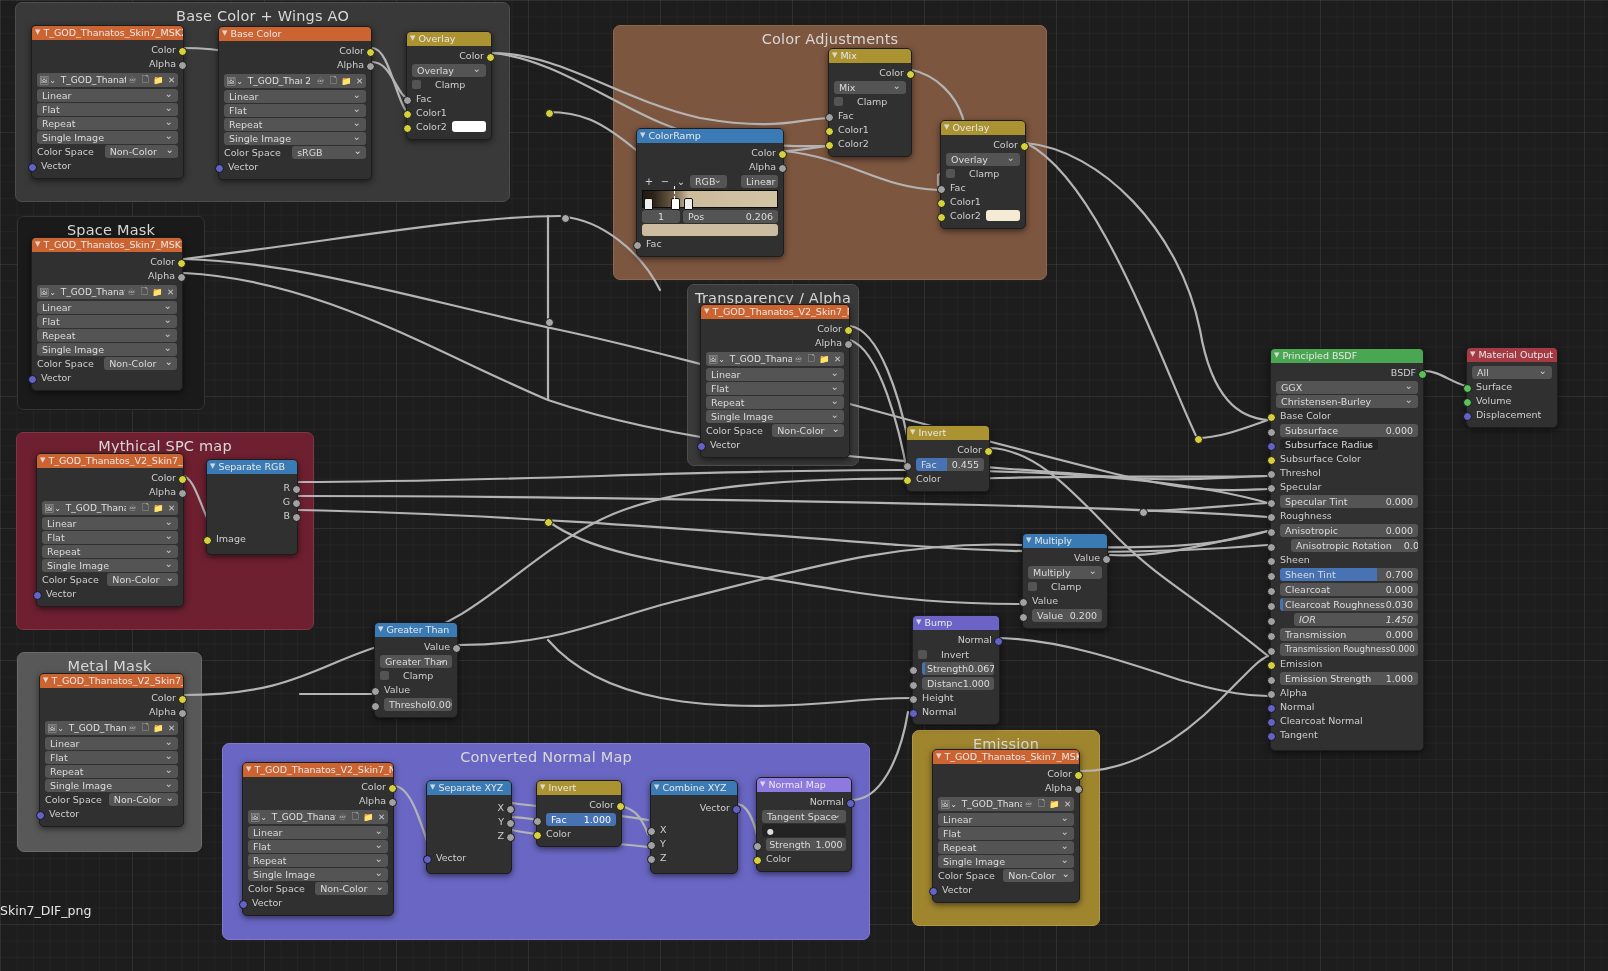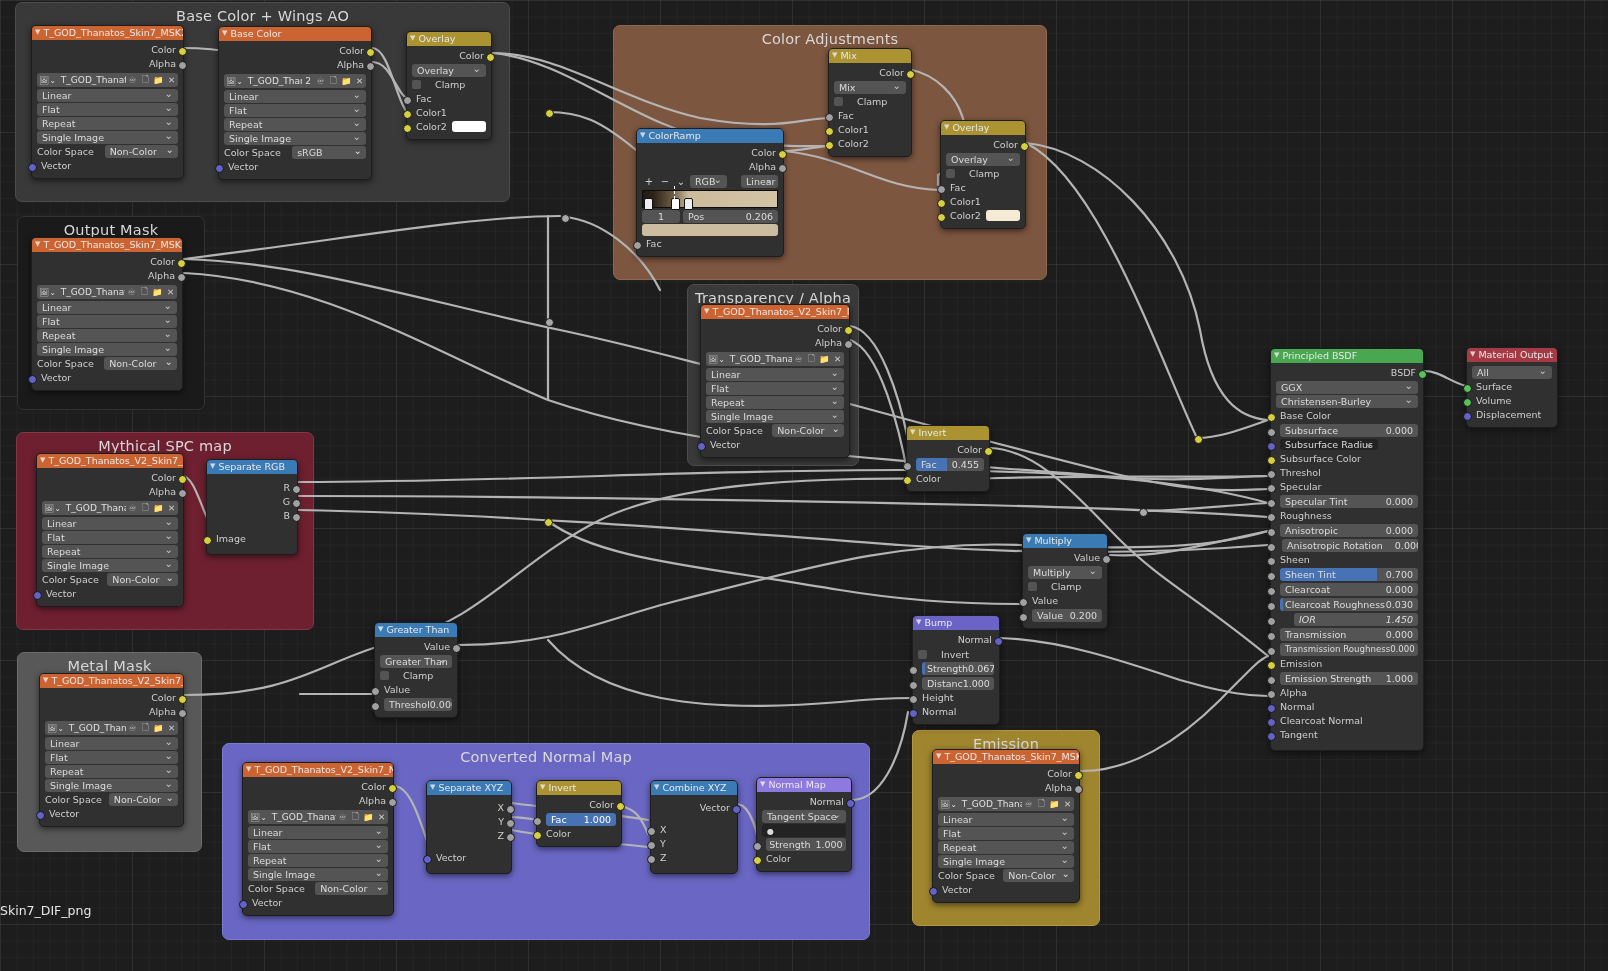--- a/index.html
+++ b/index.html
@@ -98,21 +98,21 @@
 </head>
 <body>
 
 <div id="canvas">
 
   <div class="frame" style="left:15px;top:2px;width:495px;height:200px;background:#393939;border:1px solid #4d4d4d;">
     <div class="frame-label">Base Color + Wings AO</div>
   </div>
 
   <div class="frame" style="left:17px;top:216px;width:188px;height:194px;background:#1a1a1a;border:1px solid #333;">
-    <div class="frame-label">Output Mask</div>
+    <div class="frame-label">Space Mask</div>
   </div>
 
   <div class="frame" style="left:16px;top:432px;width:298px;height:198px;background:#6e2030;border:1px solid #813545;">
     <div class="frame-label">Mythical SPC map</div>
   </div>
 
   <div class="frame" style="left:17px;top:652px;width:185px;height:200px;background:#585858;border:1px solid #6c6c6c;">
     <div class="frame-label">Metal Mask</div>
   </div>
 
@@ -954,21 +954,21 @@
       <div class="sockrow in" style="padding-left:0;">
         <span class="sock l s-grey"></span>
         <span class="w splitval" style="marg
 in-left:9px;margin-left:9px;">
           <span>Anisotropic</span>
           <span>0.000</span>
         </span>
       </div>
       <div class="sockrow in" style="padding-left:0;">
         <span class="sock l s-grey"></span>
-        <span class="w splitval" style="margin-left:11px;gap:12px;">
+        <span class="w splitval" style="margin-left:20px;gap:12px;">
           <span>Anisotropic Rotation</span>
           <span>0.000</span>
         </span>
       </div>
       <div class="sockrow in">
         <span class="sock l s-grey"></span>
         <span>Sheen</span>
       </div>
       <div class="sockrow in" style="padding-left:0;">
         <span class="sock l s-grey"></span>

